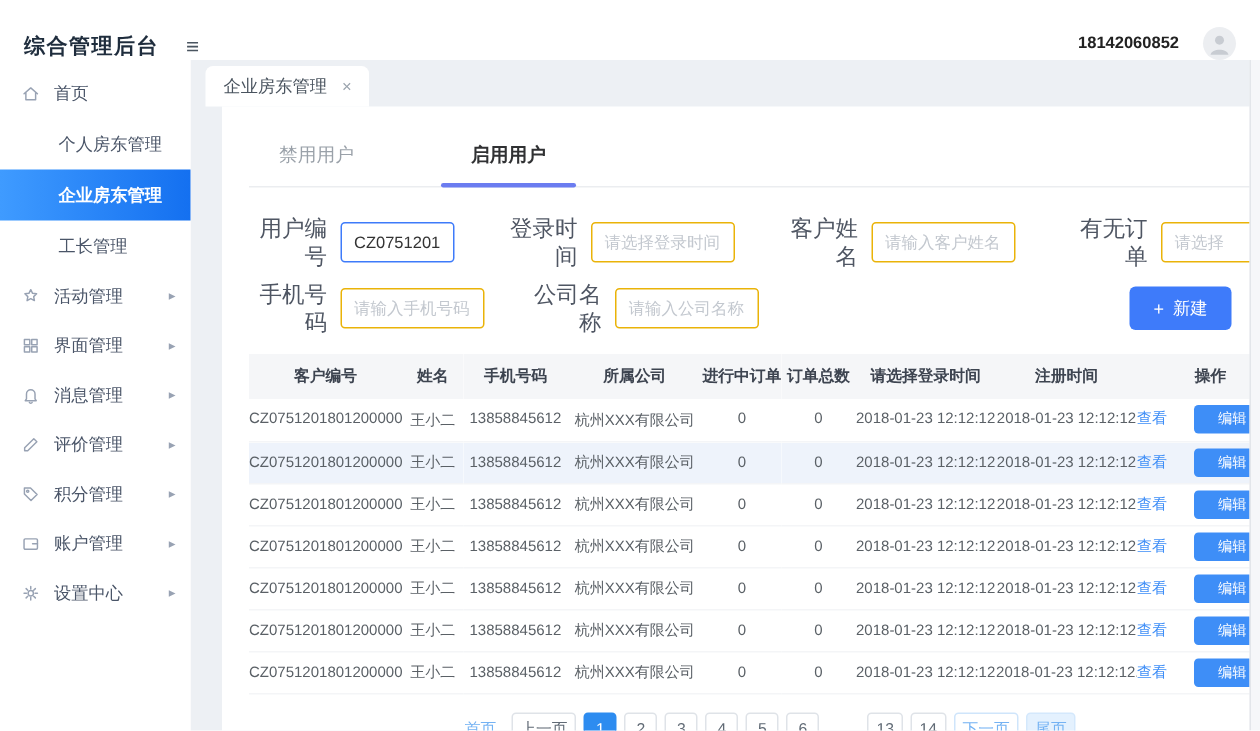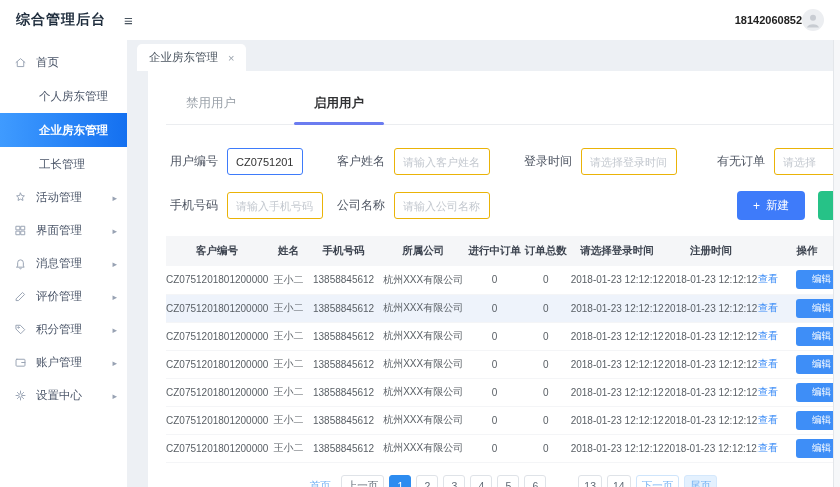--- a/index.html
+++ b/index.html
@@ -1,23 +1,23 @@
 <!DOCTYPE html>
 <html><head>
 <meta charset="utf-8">
 <style>
   *{box-sizing:border-box;margin:0;padding:0}
   html,body{width:840px;height:487px;overflow:hidden}
   body{font-family:"Liberation Sans","DejaVu Sans",sans-serif;background:#fff;position:relative}
 
   
-  .topbar{height:40px;display:flex;align-items:center;padding:0 16px;background:#fff;position:relative;z-index:3}
+  .topbar{height:40px;display:flex;align-items:flex-end;padding:0 16px;background:#fff;position:relative;z-index:3}
   .brand{font-size:14px;font-weight:bold;color:#1f2d3d;letter-spacing:1px}
   .burger{margin-left:18px;font-size:15px;color:#4a5560;cursor:pointer}
-  .top-right{margin-left:auto;display:flex;align-items:center;gap:0}
+  .top-right{margin-left:auto;display:flex;align-items:center;gap:16px}
   .phone{font-size:11px;font-weight:bold;color:#222}
   .avatar{width:22px;height:22px;border-radius:50%;background:#eceef1;display:flex;align-items:center;justify-content:center;overflow:hidden;cursor:pointer}
   .avatar svg{width:18px;height:18px}
 
   .frame{display:flex;height:484px}
 
   
   .sidebar{width:127px;background:#fff;padding-top:6px;flex-shrink:0;position:relative;z-index:2}
   .side-item{height:33px;display:flex;align-items:center;padding:0 10px 0 14px;font-size:11.5px;color:#4a5568;gap:9px;cursor:pointer}
   .side-item.open{background:#e8f1fc}
@@ -37,26 +37,26 @@
   .tabs{display:flex;gap:38px;padding-top:18px;border-bottom:1px solid #ebedf0}
   .tab{font-size:12.5px;padding:6px 20px 12px;cursor:pointer;position:relative}
   .tab.active{color:#303133;font-weight:bold}
   .tab.active:after{content:"";position:absolute;left:0;right:0;bottom:-1px;height:3px;border-radius:2px;background:#6b7cf0}
   .tab.inactive{color:#9aa1a9}
 
   
   .filters{margin-top:22px}
   .frow{display:flex;align-items:center;height:29px;margin-bottom:15px}
   .fgroup{display:flex;align-items:center;gap:9px}
-  .flabel{font-size:12px;color:#4f5663;width:52px;text-align:right;flex-shrink:0}
+  .flabel{font-size:15px;color:#4f5663;width:52px;text-align:right;flex-shrink:0}
   .finput{height:27px;border:1px solid #eab308;border-radius:3px;padding:0 8px;font-size:11px;color:#333;outline:none;background:#fff}
   .finput::placeholder{color:#c3c8cf}
   .finput.focused{border-color:#3e7bfa}
   .w76{width:76px}.w96{width:96px}.w160{width:160px}
-  .ml30{margin-left:30px}.ml36{margin-left:36px}.ml10{margin-left:10px}.ml247{margin-left:247px}.ml13{margin-left:13px}
+  .ml30{margin-left:30px}.ml36{margin-left:36px}.ml10{margin-left:26px}.ml247{margin-left:247px}.ml13{margin-left:13px}
   .btn{height:29px;border:none;border-radius:4px;color:#fff;font-size:11.5px;display:inline-flex;align-items:center;gap:6px;padding:0 16px;cursor:pointer;white-space:nowrap}
   .btn-blue{background:#3e7bfa}
   .btn-green{background:#26c287}
   .btn .bicon{font-size:12px;display:flex;align-items:center}
   .btn svg{width:11px;height:11px}
 
   
   .table-wrap{margin-top:16px}
   table{border-collapse:collapse;table-layout:fixed;width:690px}
   th{background:#f5f6f8;font-size:10.5px;color:#3d4450;font-weight:bold;height:30px;text-align:center;white-space:nowrap;overflow:hidden}
@@ -196,26 +196,26 @@
         <span class="tab active">启用用户</span>
       </div>
 
       <div class="filters">
         <div class="frow">
           <div class="fgroup">
             <span class="flabel">用户编号</span>
             <input class="finput w76 focused" value="CZ0751201" style="">
           </div>
           <div class="fgroup ml30">
+            <span class="flabel">登录时间</span>
+            <input class="finput w96" placeholder="请选择登录时间" style="">
+          </div>
+          <div class="fgroup ml30">
             <span class="flabel">客户姓名</span>
             <input class="finput w96" placeholder="请输入客户姓名" style="">
-          </div>
-          <div class="fgroup ml30">
-            <span class="flabel">登录时间</span>
-            <input class="finput w96" placeholder="请选择登录时间" style="">
           </div>
           <div class="fgroup ml36">
             <span class="flabel">有无订单</span>
             <input class="finput w160" placeholder="请选择" style="">
           </div>
         </div>
         <div class="frow">
           <div class="fgroup">
             <span class="flabel">手机号码</span>
             <input class="finput w96" placeholder="请输入手机号码" style="">

